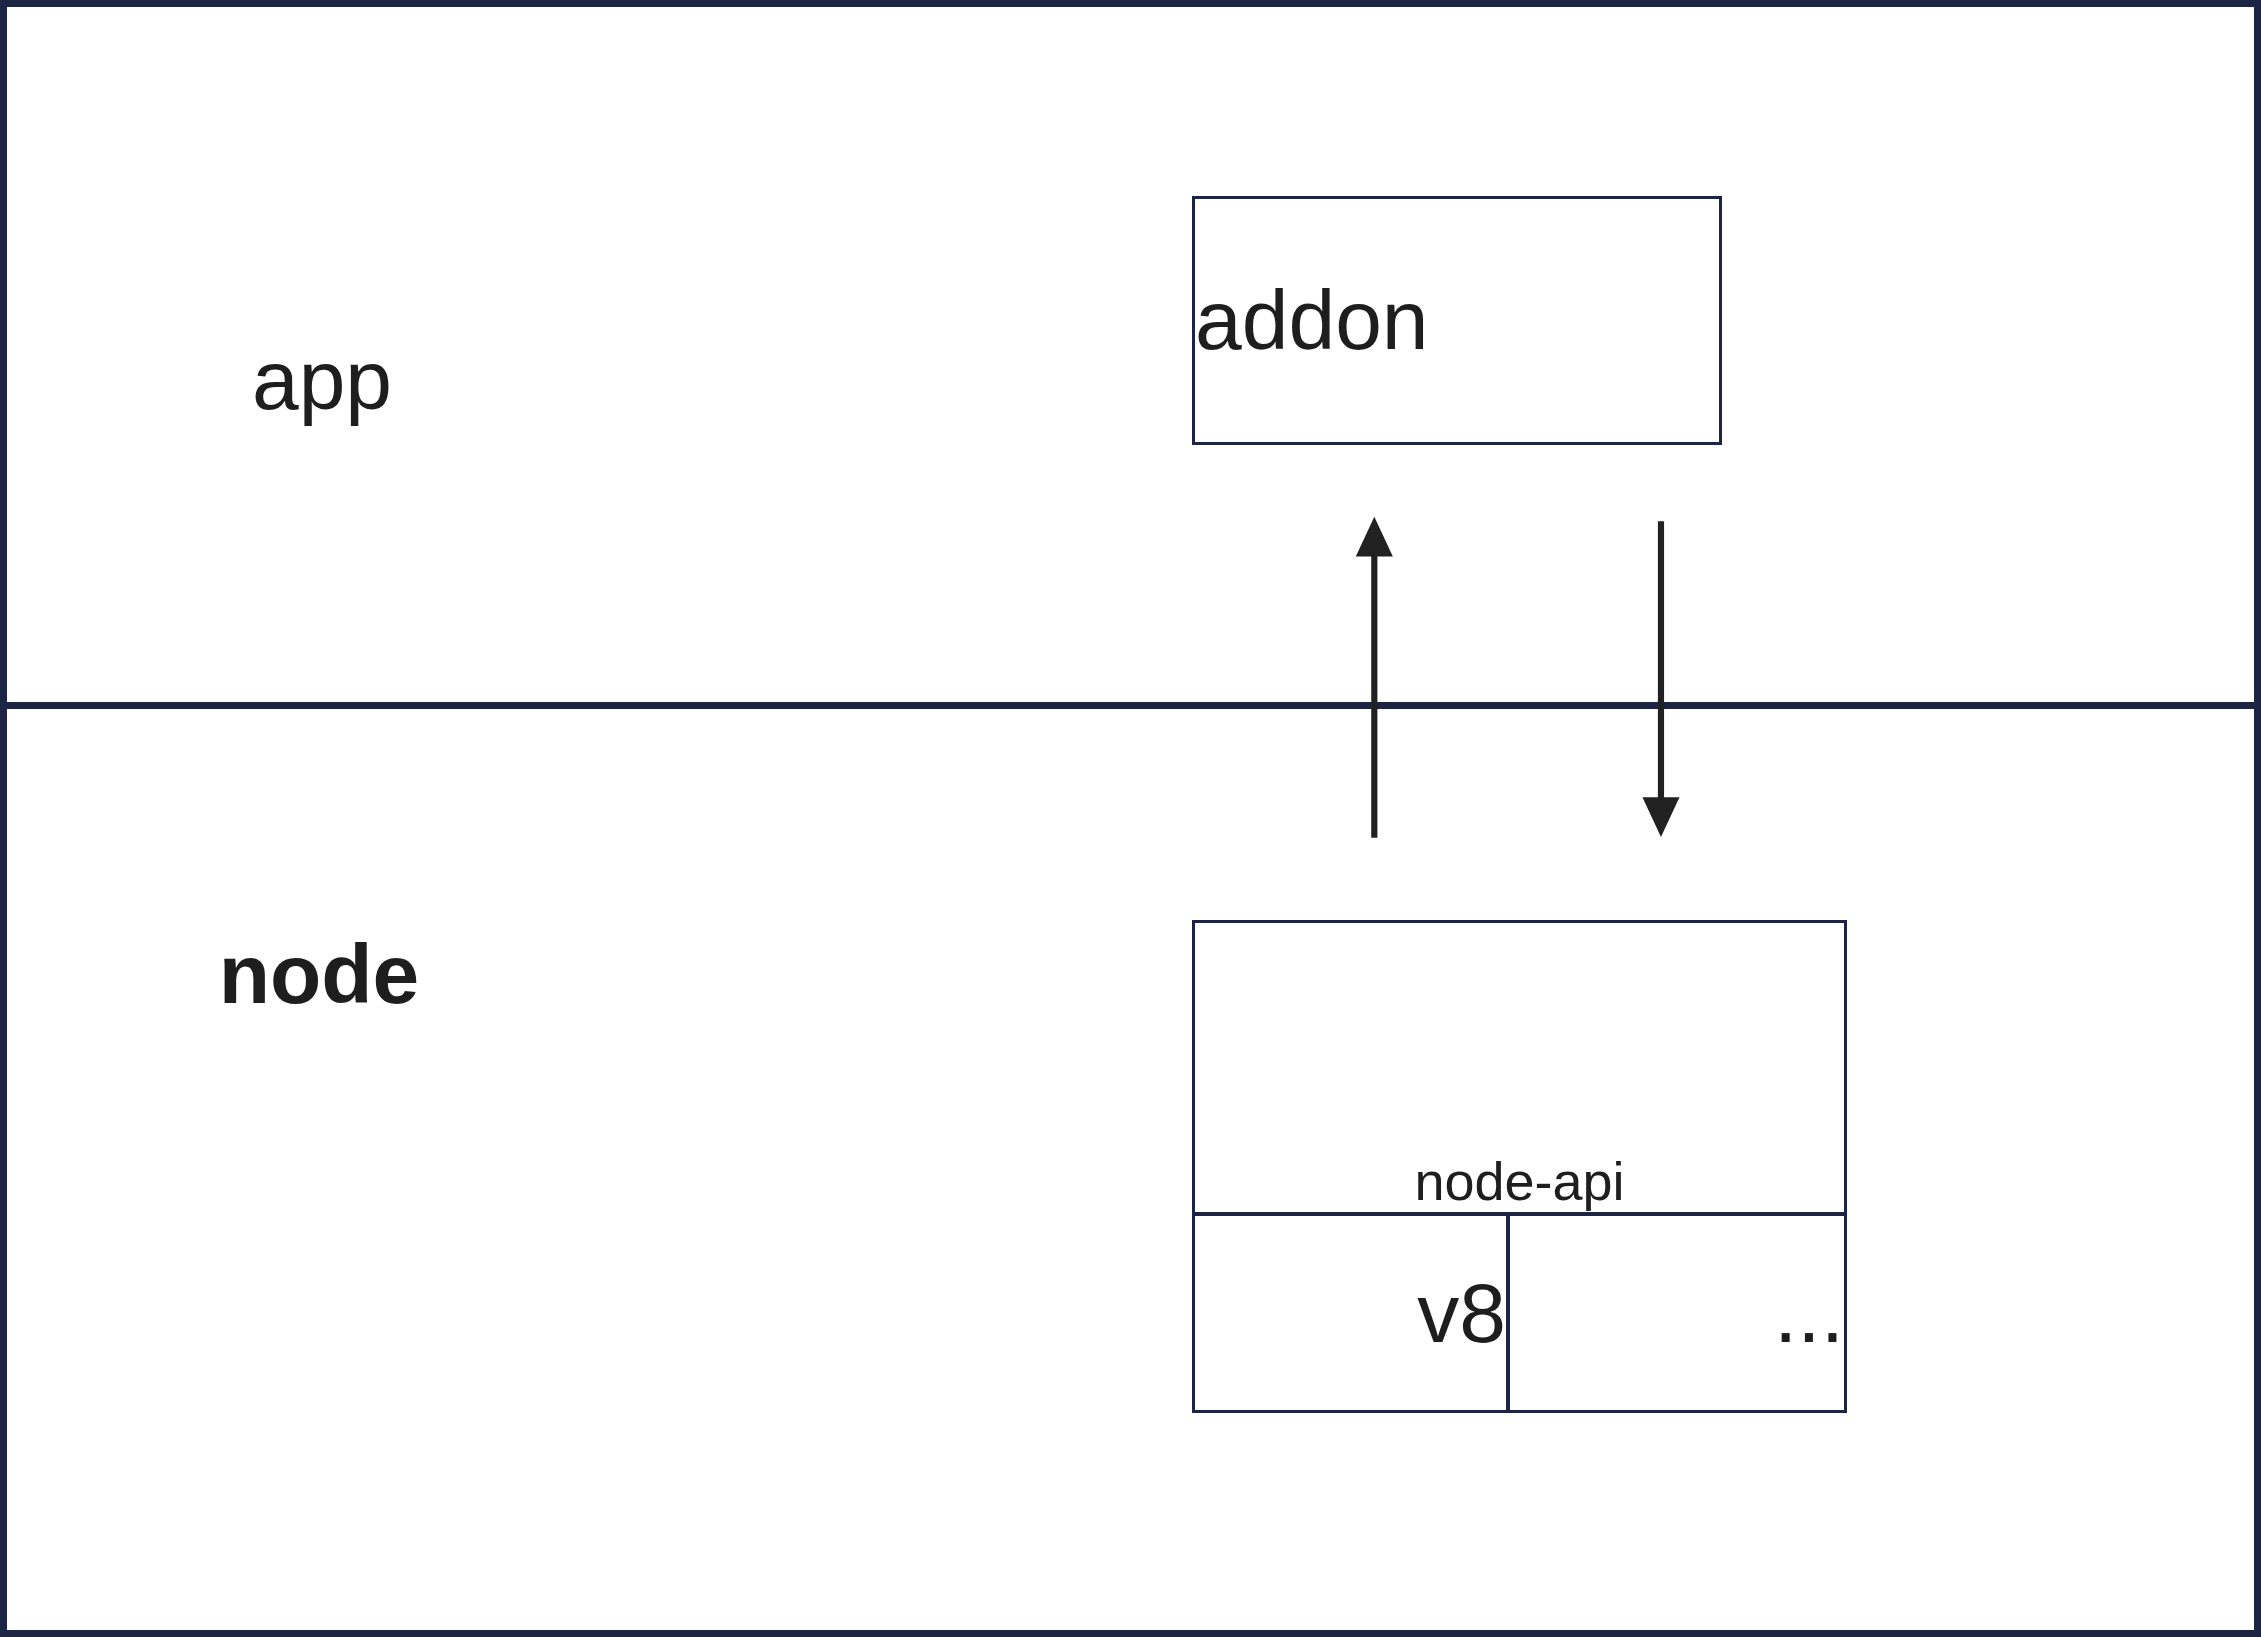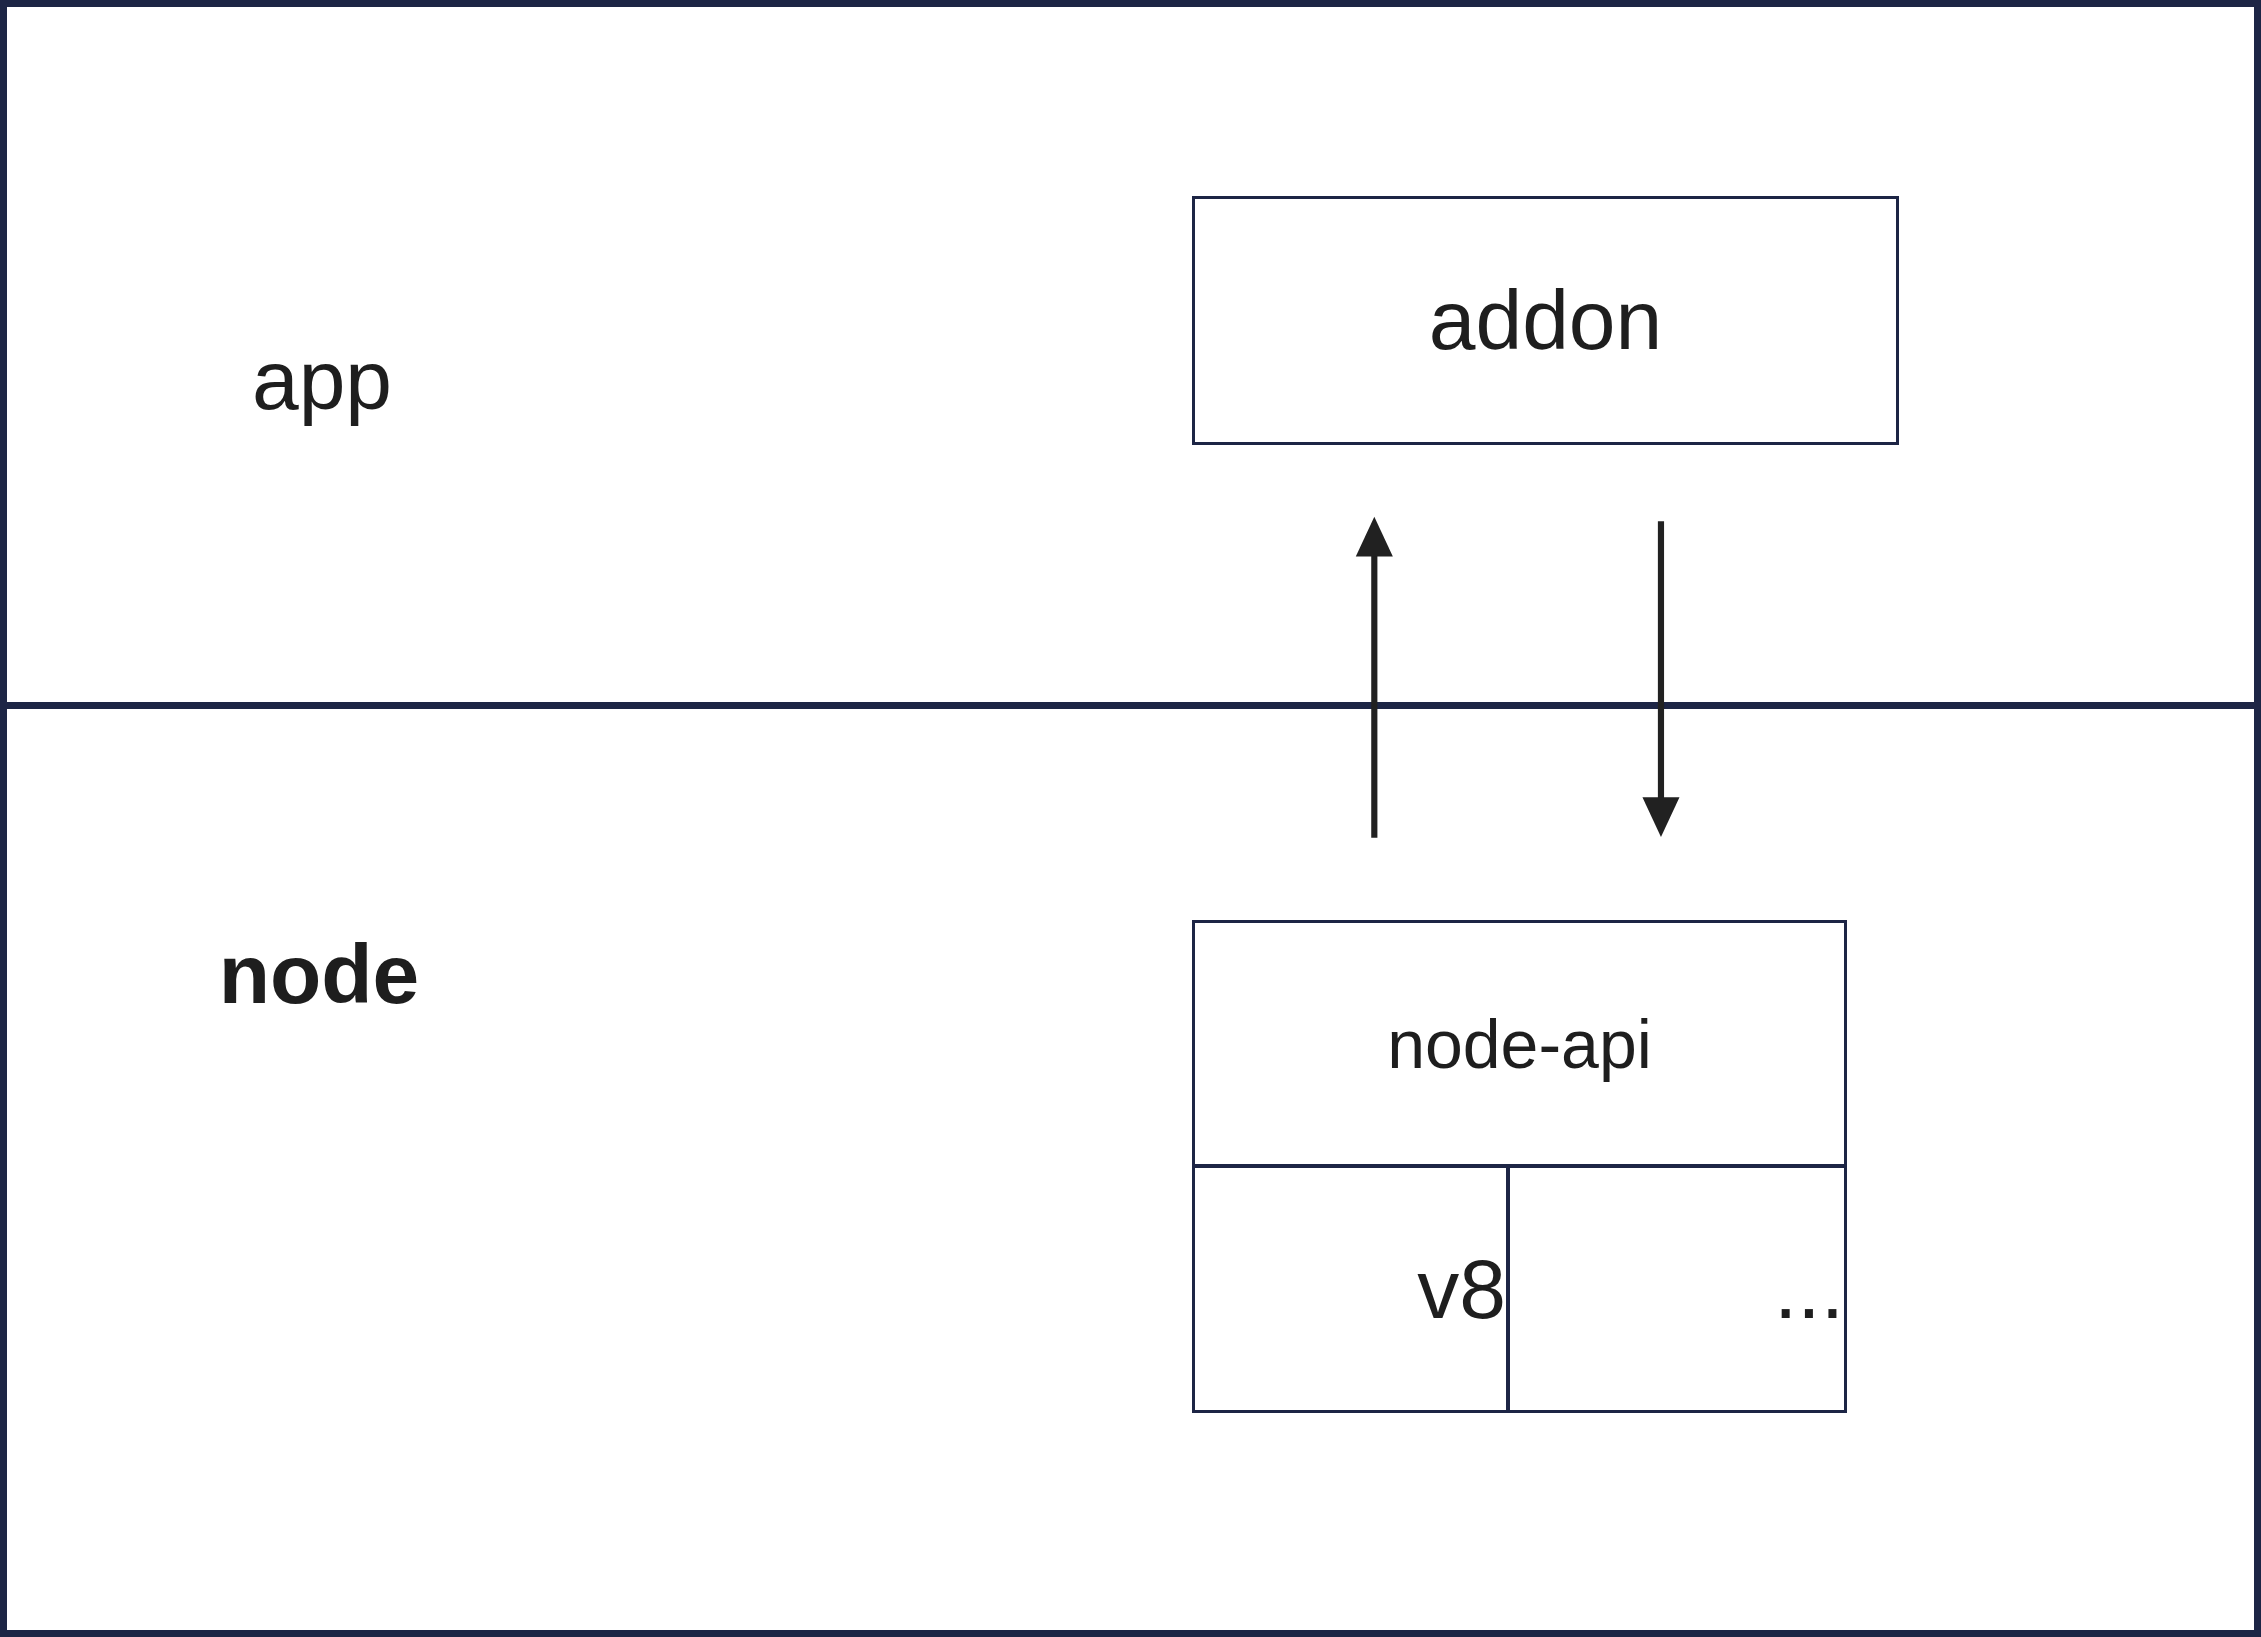--- a/index.html
+++ b/index.html
@@ -38,42 +38,43 @@
 
   .box {
     position: absolute;
     box-sizing: border-box;
     border: 3.5px solid #1d2545;
     background: #ffffff;
   }
   .addon-box {
     left: 1185px;
     top: 189px;
-    width: 707px;
+    width: 530px;
     height: 249px;
     display: flex;
     align-items: center;
-    justify-content: center;
+    justify-content: flex-start;
     font-size: 84px;
   }
   .nodeapi-box {
     left: 1185px;
     top: 913px;
     width: 655px;
     height: 493px;
     display: flex;
     flex-direction: column;
   }
   .nodeapi-title {
     height: 241px;
     border-bottom: 4.4px solid #1d2545;
     display: flex;
-    align-items: center;
+    align-items: flex-end;
     justify-content: center;
-    font-size: 68px;
+    font-size: 54px;
+    margin-top: 48px;
   }
   .nodeapi-row {
     flex: 1;
     display: flex;
   }
   .nodeapi-cell {
     display: flex;
     align-items: center;
     justify-content: flex-end;
     font-size: 84px;

